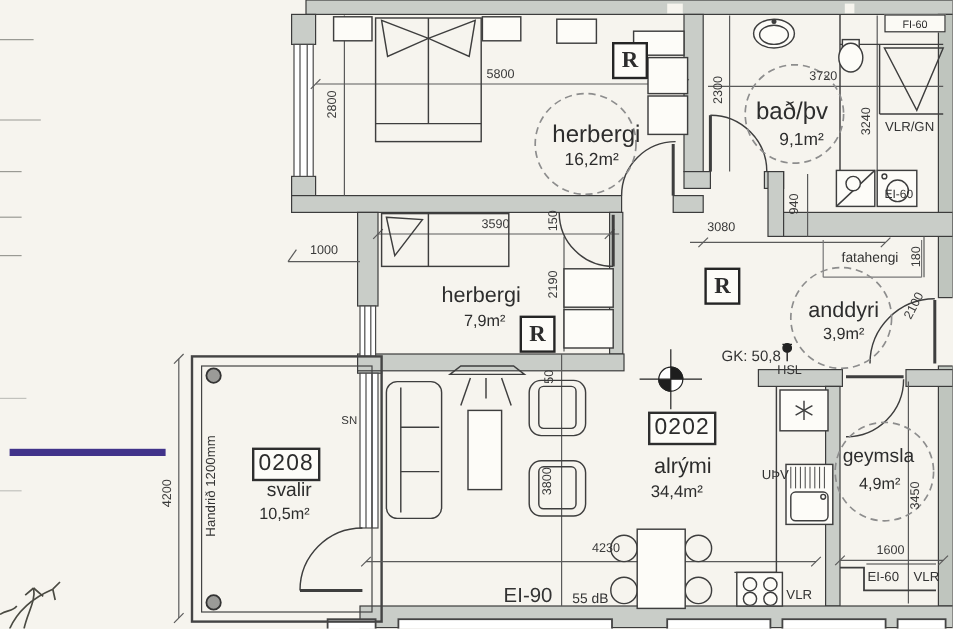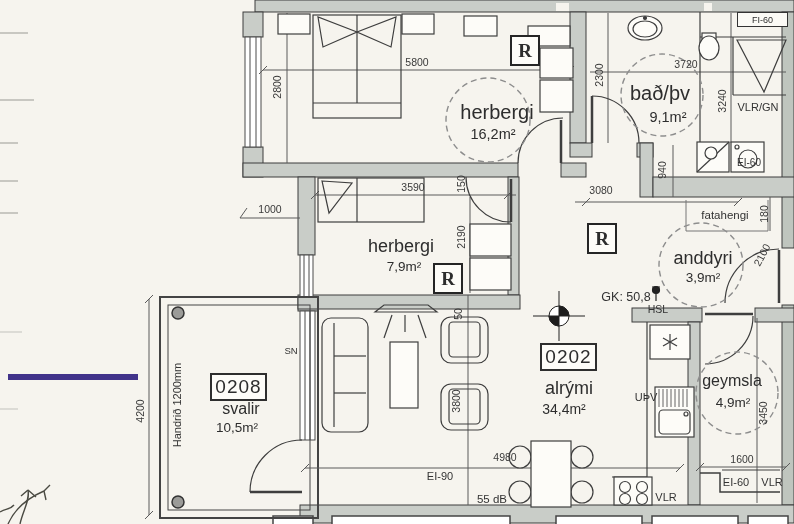--- a/index.html
+++ b/index.html
@@ -349,40 +349,40 @@
   <div class="lbl tag" style="left:725px;top:216px;font-size:11.5px;">fatahengi</div>
   <div class="lbl tag" style="left:594px;top:297px;font-size:12.5px;margin-left:32px;">GK: 50,8</div>
   <div class="lbl tag" style="left:658px;top:309px;font-size:10.5px;">HSL</div>
   <div class="lbl tag" style="left:646px;top:397px;">UÞV</div>
   <div class="lbl tag" style="left:758px;top:107px;">VLR/GN</div>
   <div class="fi60" style="left:737px;top:12px;">FI-60</div>
   <div class="lbl tag" style="left:749px;top:163px;font-size:10px;">EI-60</div>
   <div class="lbl tag" style="left:736px;top:482px;">EI-60</div>
   <div class="lbl tag" style="left:772px;top:482px;">VLR</div>
   <div class="lbl tag" style="left:666px;top:497px;">VLR</div>
-  <div class="lbl tag" style="left:440px;top:476px;font-size:11px;">EI-90</div>
+  <div class="lbl tag" style="left:440px;top:496px;font-size:17px;">EI-90</div>
   <div class="lbl tag" style="left:492px;top:500px;font-size:11.5px;">55 dB</div>
   <div class="lbl tag" style="left:291px;top:311px;font-size:9.5px;margin-top:40px;">SN</div>
   <div class="lbl tag rot" style="left:177px;top:405px;">Handrið 1200mm</div>
 
   <div class="lbl dim rot" style="left:277px;top:87px;">2800</div>
   <div class="lbl dim" style="left:417px;top:62px;">5800</div>
   <div class="lbl dim rot" style="left:599px;top:75px;">2300</div>
   <div class="lbl dim" style="left:686px;top:64px;">3720</div>
   <div class="lbl dim rot" style="left:722px;top:101px;">3240</div>
   <div class="lbl dim rot" style="left:662px;top:170px;">940</div>
   <div class="lbl dim" style="left:270px;top:209px;">1000</div>
   <div class="lbl dim" style="left:413px;top:187px;">3590</div>
   <div class="lbl dim rot" style="left:461px;top:184px;">150</div>
   <div class="lbl dim rot" style="left:461px;top:237px;">2190</div>
   <div class="lbl dim" style="left:601px;top:190px;">3080</div>
   <div class="lbl dim rot" style="left:764px;top:214px;">180</div>
   <div class="lbl dim rot62" style="left:762px;top:255px;">2100</div>
   <div class="lbl dim rot" style="left:458px;top:314px;">50</div>
   <div class="lbl dim rot" style="left:456px;top:401px;">3800</div>
-  <div class="lbl dim" style="left:505px;top:457px;">4980</div>
+  <div class="lbl dim" style="left:505px;top:457px;">4230</div>
   <div class="lbl dim rot" style="left:140px;top:411px;">4200</div>
   <div class="lbl dim rot" style="left:763px;top:413px;">3450</div>
   <div class="lbl dim" style="left:742px;top:459px;">1600</div>
 
   <div class="logo-bar"></div>
 
 </div>
 
 </body></html>

